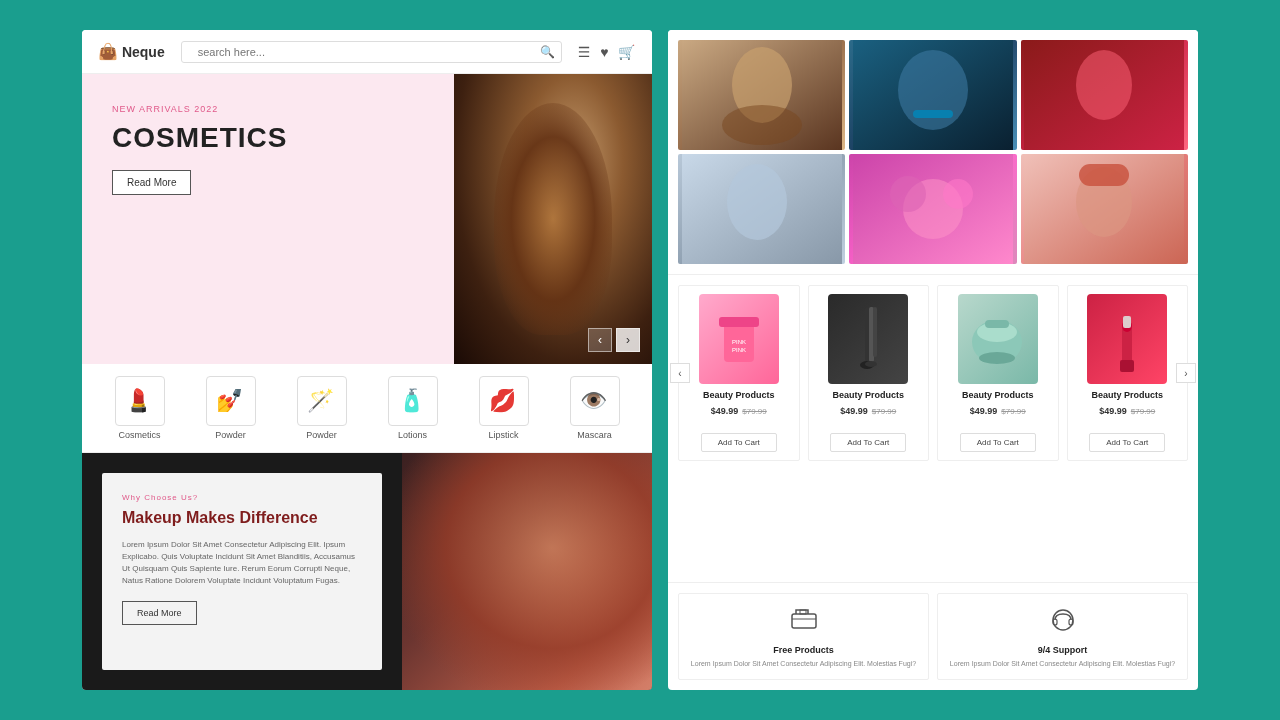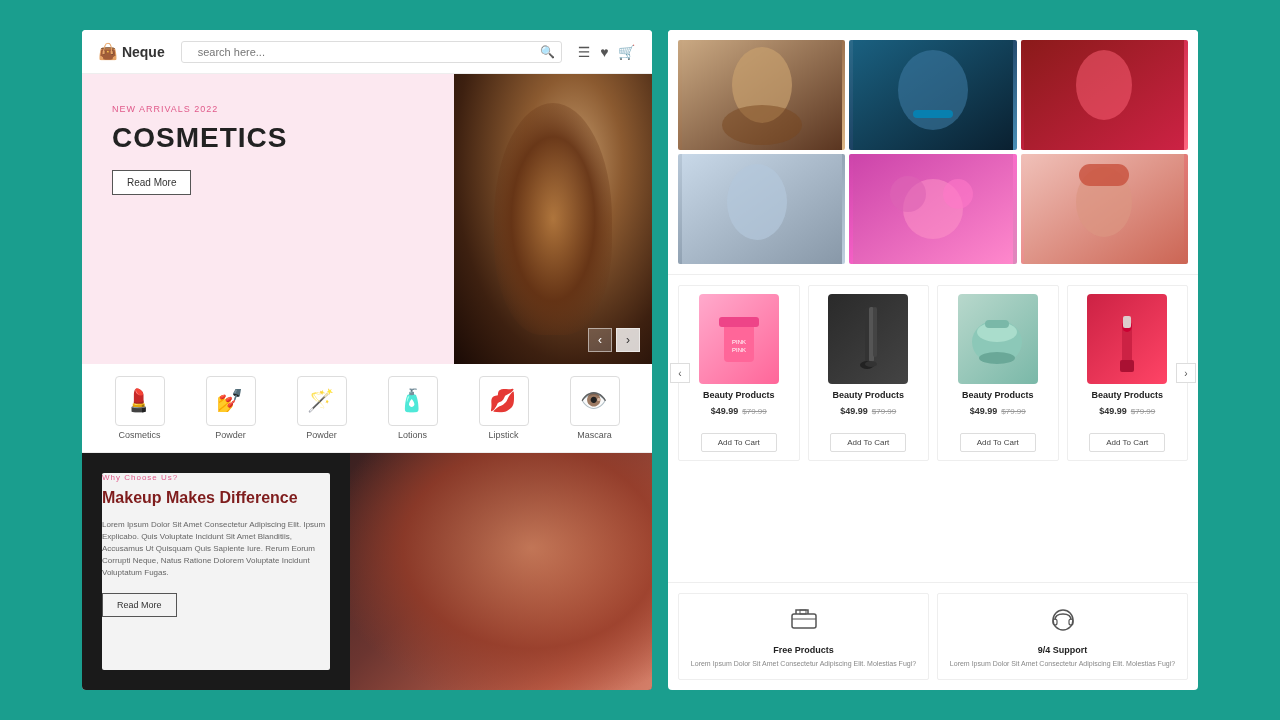--- a/index.html
+++ b/index.html
@@ -203,23 +203,24 @@
 
     
     .promo-section {
       flex: 1;
       display: flex;
       background: #1a1a1a;
       position: relative;
       overflow: hidden;
     }
     .promo-content {
-      width: 228px;
+      width: 280px;
       background: rgba(255,255,255,0.95);
       margin: 20px;
+      padding: 20px;
       border-radius: 2px;
       z-index: 2;
       flex-shrink: 0;
     }
     .promo-tag {
       font-size: 8px;
       color: #e05a8a;
       letter-spacing: 1px;
       margin-bottom: 6px;
     }

